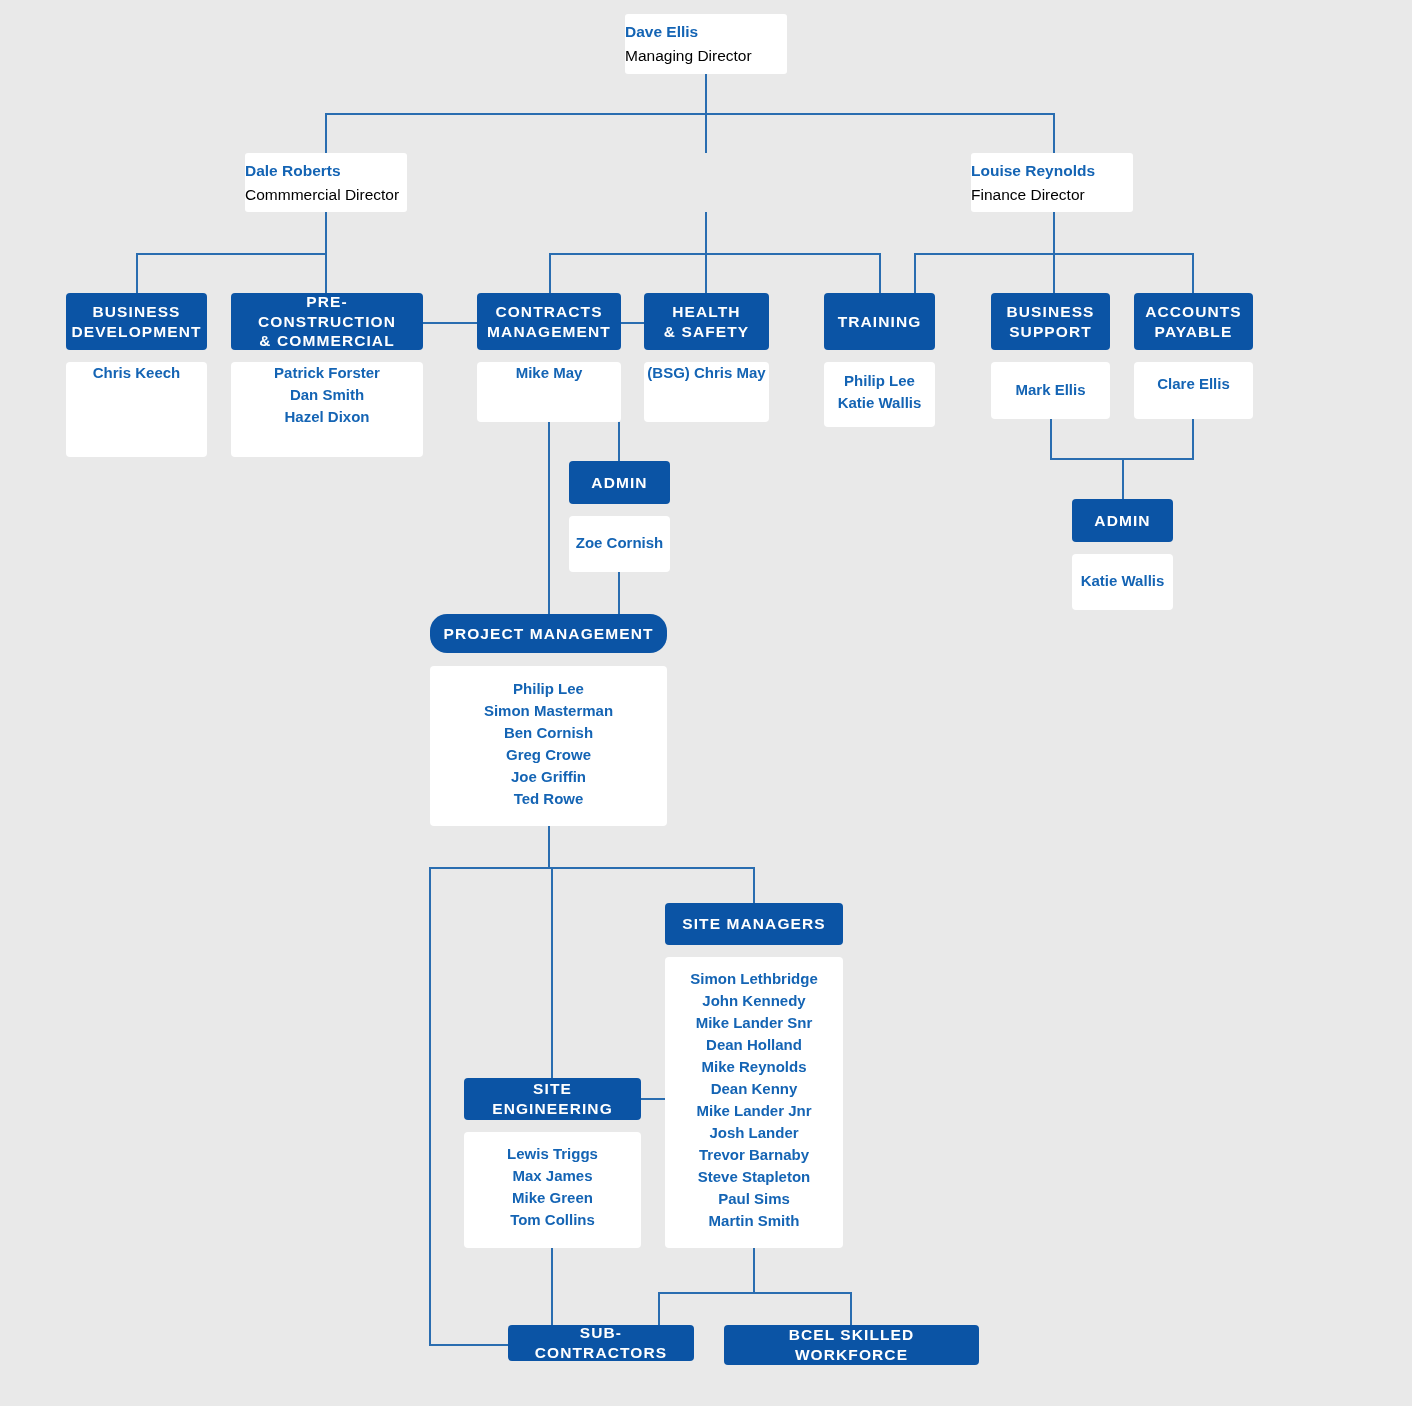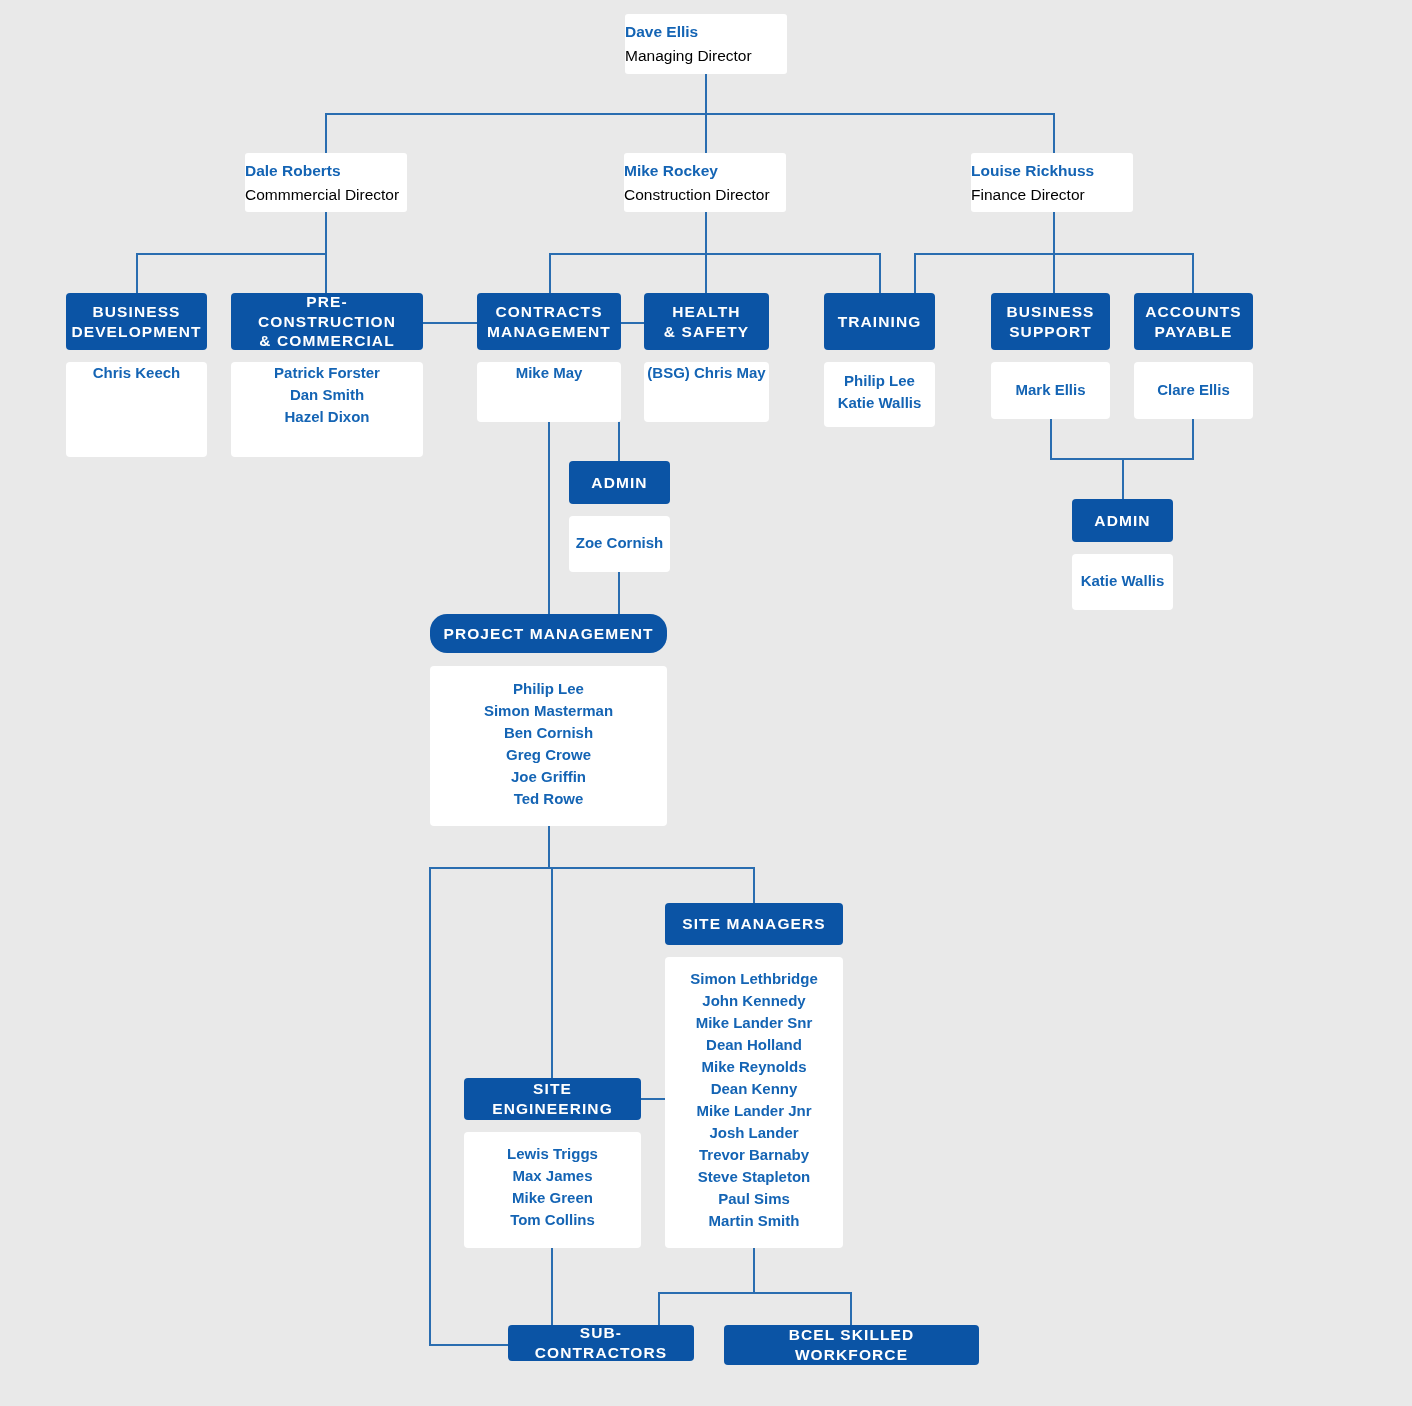--- a/index.html
+++ b/index.html
@@ -138,26 +138,22 @@
 
   <div class="pbox" style="left:625px; top:14px; width:162px; height:60px;">
     <div class="pn">Dave Ellis</div>
     <div class="pr">Managing Director</div>
   </div>
 
   <div class="pbox" style="left:245px; top:153px; width:162px; height:59px;">
     <div class="pn">Dale Roberts</div>
     <div class="pr">Commmercial Director</div>
   </div>
-  <div class="pbox" style="left:624px; top:153px; width:162px; height:59px;">
-    <div class="pn">Mike Rockey</div>
-    <div class="pr">Construction Director</div>
-  </div>
   <div class="pbox" style="left:971px; top:153px; width:162px; height:59px;">
-    <div class="pn">Louise Rickhuss</div>
+    <div class="pn">Louise Reynolds</div>
     <div class="pr">Finance Director</div>
   </div>
 
   <div class="hdr" style="left:66px; top:293px; width:141px; height:57px;">
     <div>
       <span>BUSINESS</span><br>
       <span>DEVELOPMENT</span>
     </div>
   </div>
   <div class="card" style="left:66px; top:362px; width:141px; height:95px;">
@@ -215,21 +211,21 @@
   <div class="card" style="left:991px; top:362px; width:119px; height:57px; padding-top:17px;">
     <div class="nm">Mark Ellis</div>
   </div>
 
   <div class="hdr" style="left:1134px; top:293px; width:119px; height:57px;">
     <div>
       <span>ACCOUNTS</span><br>
       <span>PAYABLE</span>
     </div>
   </div>
-  <div class="card" style="left:1134px; top:362px; width:119px; height:57px; padding-top:17px;">
+  <div class="card" style="left:1134px; top:362px; width:119px; height:57px; padding-top:11px;">
     <div class="nm">Clare Ellis</div>
   </div>
 
   <div class="hdr" style="left:569px; top:461px; width:101px; height:43px;">
     <div><span>ADMIN</span></div>
   </div>
   <div class="card" style="left:569px; top:516px; width:101px; height:56px; padding-top:16px;">
     <div class="nm">Zoe Cornish</div>
   </div>
 

